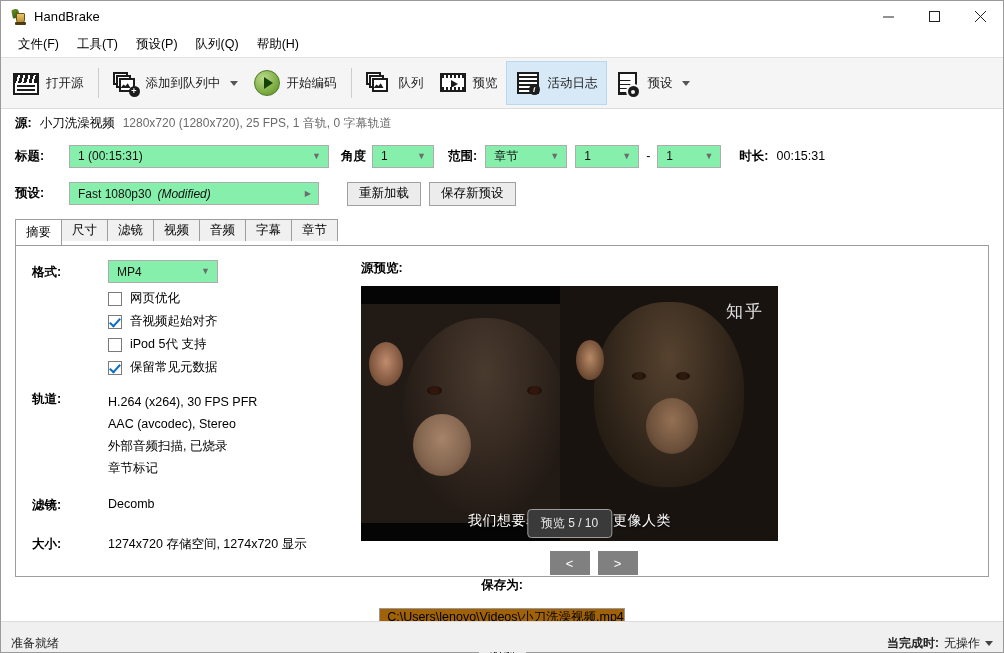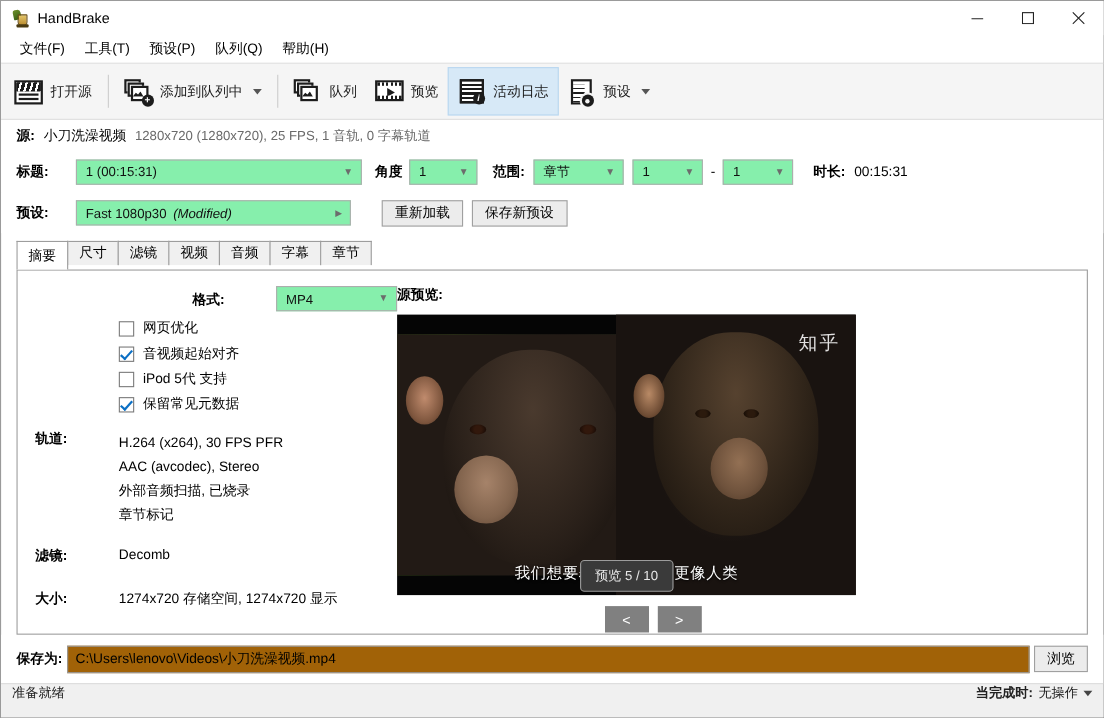--- a/index.html
+++ b/index.html
@@ -312,21 +312,20 @@
   }
   .panel-right {
     flex: 1;
     padding: 14px 0 0 0;
     box-sizing: border-box;
   }
   .fieldline {
     display: flex;
     align-items: flex-start;
     margin-bottom: 4px;
-    justify-content: flex-end;
   }
   .fieldline .k {
     width: 76px;
     font-weight: bold;
     font-size: 12.5px;
     padding-top: 4px;
   }
   .chk {
     display: flex; align-items: center;
     height: 23px;
@@ -465,40 +464,41 @@
     color: #ffffff;
     font-size: 13px;
     display: flex; align-items: center; justify-content: center;
   }
 
   
   .saverow {
     height: 44px; min-height: 44px;
     display: flex; align-items: center;
     padding: 0 14px;
-    gap: 4px;
+    gap: 14px;
     background: #fff;
+    flex-direction: column;
   }
   .path-input {
     flex: 1;
     height: 25px;
     border: 1px solid #9a9a9a;
     background: #a16207;
     box-sizing: border-box;
     display: flex; align-items: center;
     padding-left: 7px;
     font-size: 12.5px;
   }
 
   
   .statusbar {
     height: 30px; min-height: 30px;
     background: #f0f0f0;
     border-top: 1px solid #dcdcdc;
-    display: flex; align-items: flex-start;
+    display: flex; align-items: flex-end;
     padding: 0 10px 0 10px;
     font-size: 12px;
     color: #222;
   }
   .status-right {
     margin-left: auto;
     display: flex; align-items: center; gap: 5px;
   }
   .status-caret {
     width: 0; height: 0;
@@ -564,20 +564,26 @@
         <div class="s1"></div>
           <div class="s2"></div>
           <div class="s3"></div>
           <div class="pic"></div>
           <div class="plus">+</div>
       </div>
       <span>添加到队列中</span>
       <div class="tb-caret"></div>
     </div>
 
+    <div class="tb-btn">
+      <div class="ic ic-play">
+          <div class="tri"></div>
+        </div>
+      <span>开始编码</span>
+    </div>
 
     <div class="tb-sep"></div>
 
     <div class="tb-btn">
       <div class="ic ic-stack">
         <div class="s1"></div>
           <div class="s2"></div>
           <div class="s3"></div>
           <div class="pic"></div>
       </div>

